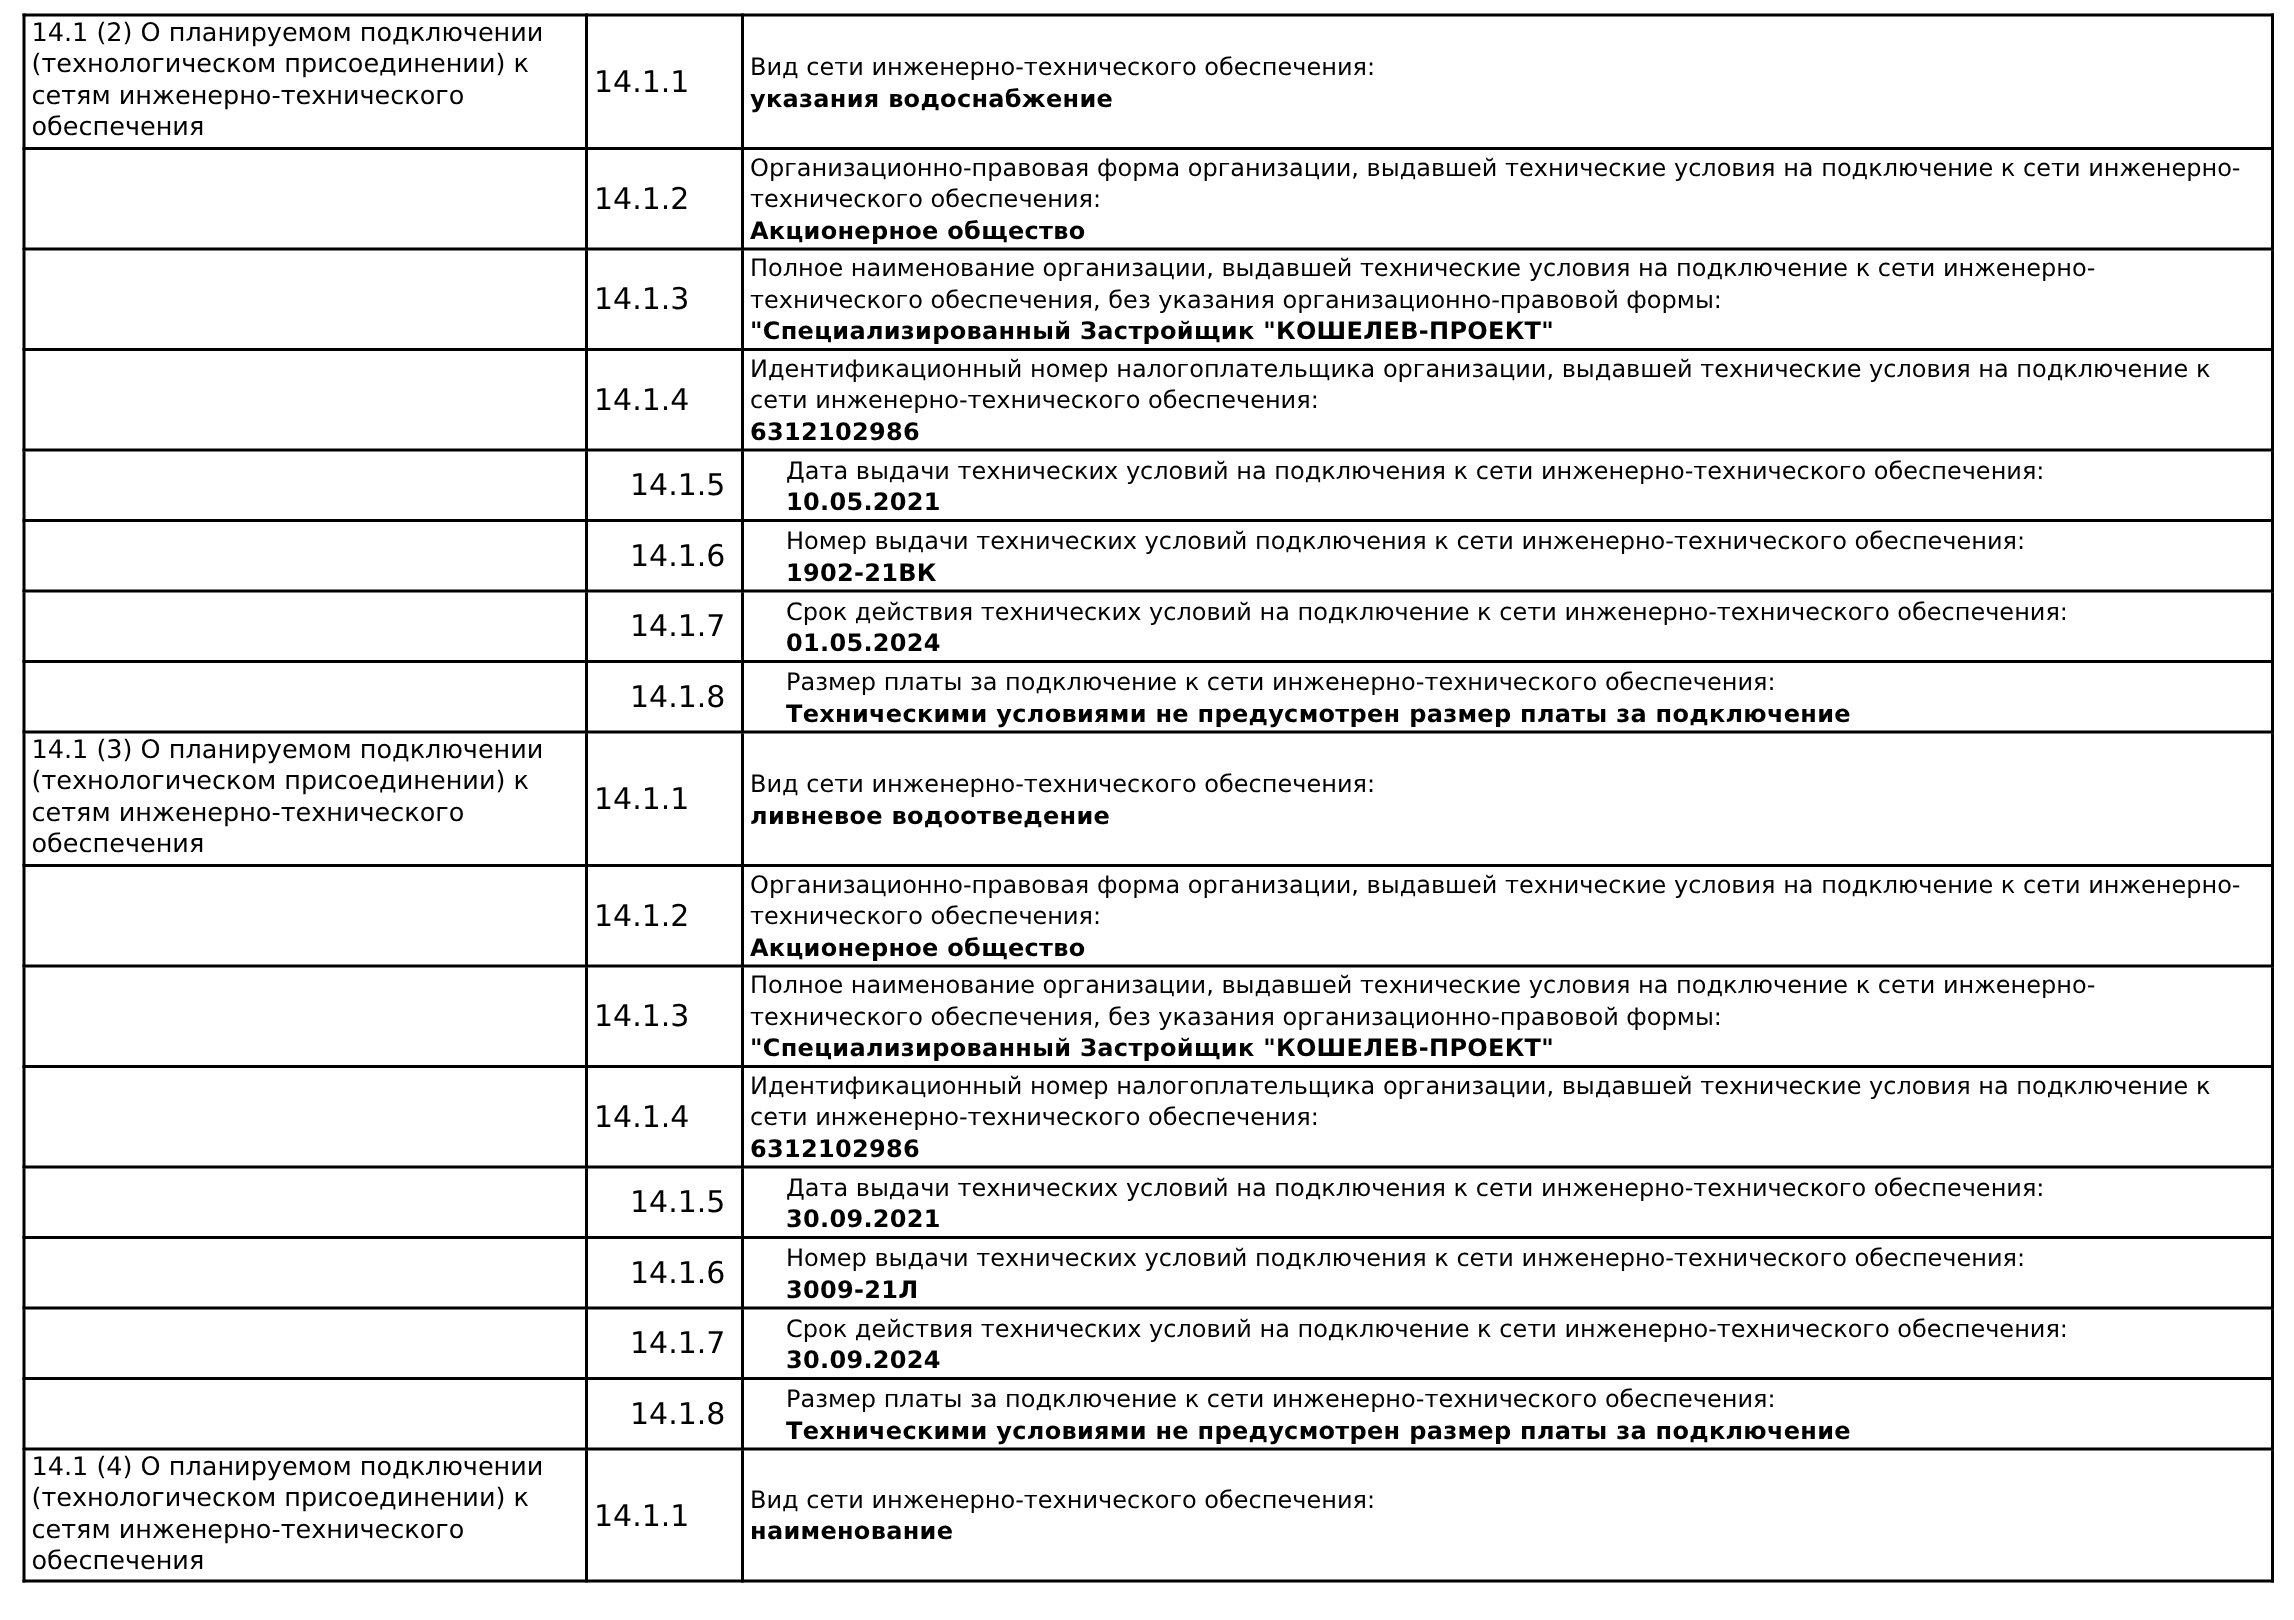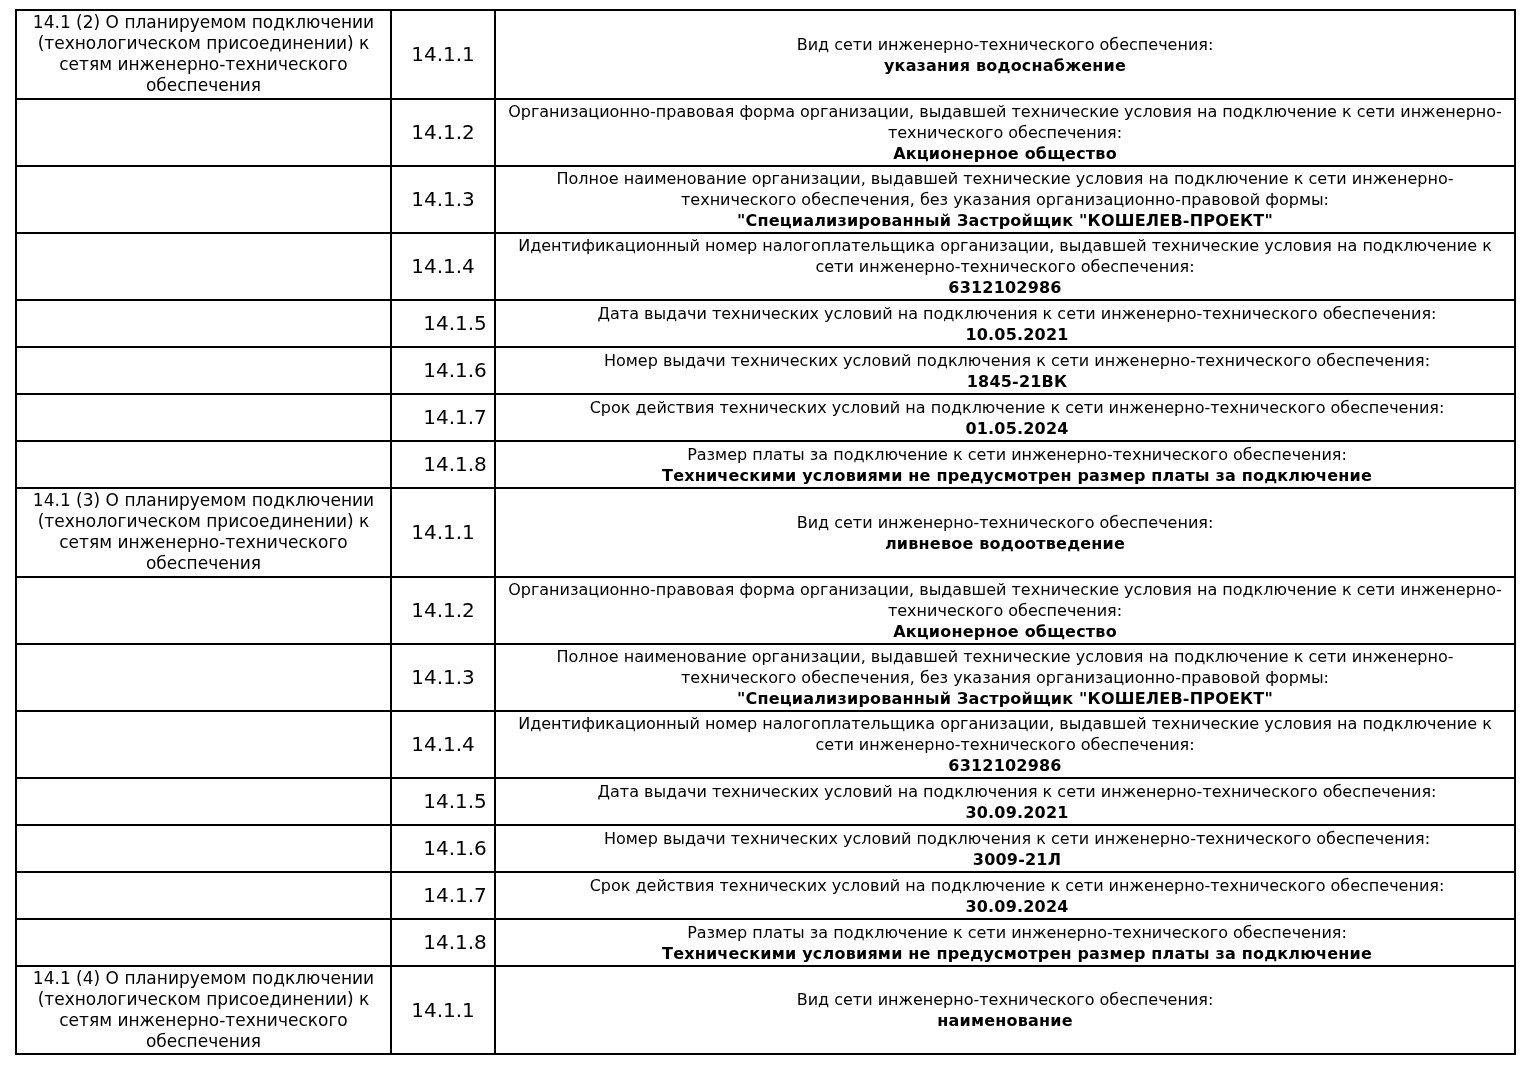--- a/index.html
+++ b/index.html
@@ -20,21 +20,20 @@
     border-collapse: collapse;
     table-layout: fixed;
     width: 1499px;
     margin: 9px 0 0 15px;
   }
   table.doc-table td {
     border: 2px solid #000000;
     padding: 1px 4px 1px 4px;
     overflow: hidden;
     word-wrap: break-word;
-    text-align: center;
   }
   
   td.c1 {
     vertical-align: top;
     font-size: 17px;
     line-height: 21px;
     padding-left: 3px;
     padding-right: 2px;
   }
   
@@ -113,21 +112,21 @@
         <td class="c3">
           <div class="field-label">Дата выдачи технических условий на подключения к сети инженерно-технического обеспечения:</div>
           <div class="field-value">10.05.2021</div>
         </td>
       </tr>
       <tr class="h-2line">
         <td class="c1"></td>
         <td class="c2"><span>14.1.6</span></td>
         <td class="c3">
           <div class="field-label">Номер выдачи технических условий подключения к сети инженерно-технического обеспечения:</div>
-          <div class="field-value">1845-21ВК</div>
+          <div class="field-value">1902-21ВК</div>
         </td>
       </tr>
       <tr class="h-2line">
         <td class="c1"></td>
         <td class="c2"><span>14.1.7</span></td>
         <td class="c3">
           <div class="field-label">Срок действия технических условий на подключение к сети инженерно-технического обеспечения:</div>
           <div class="field-value">01.05.2024</div>
         </td>
       </tr>

